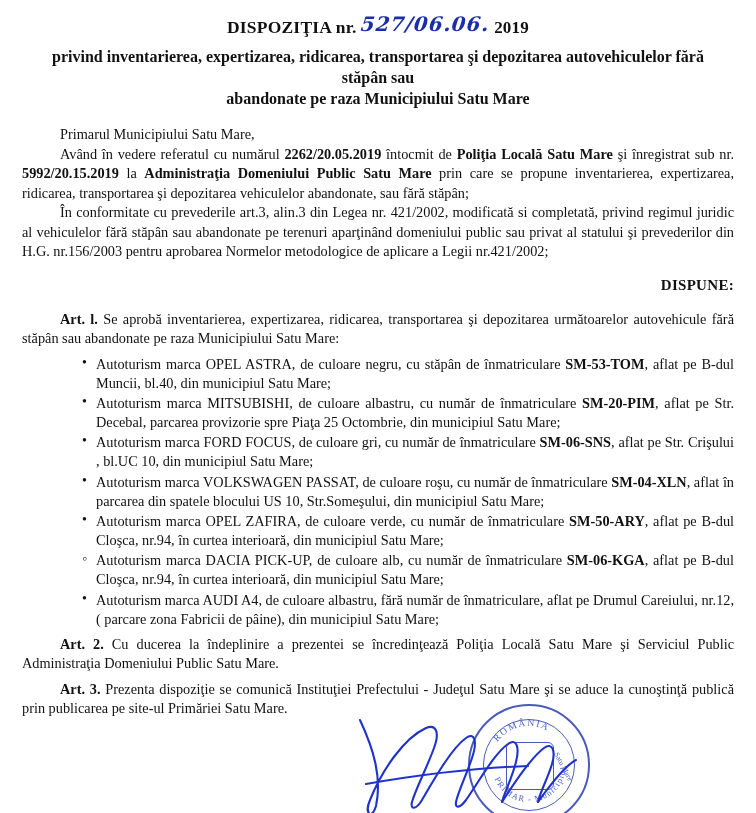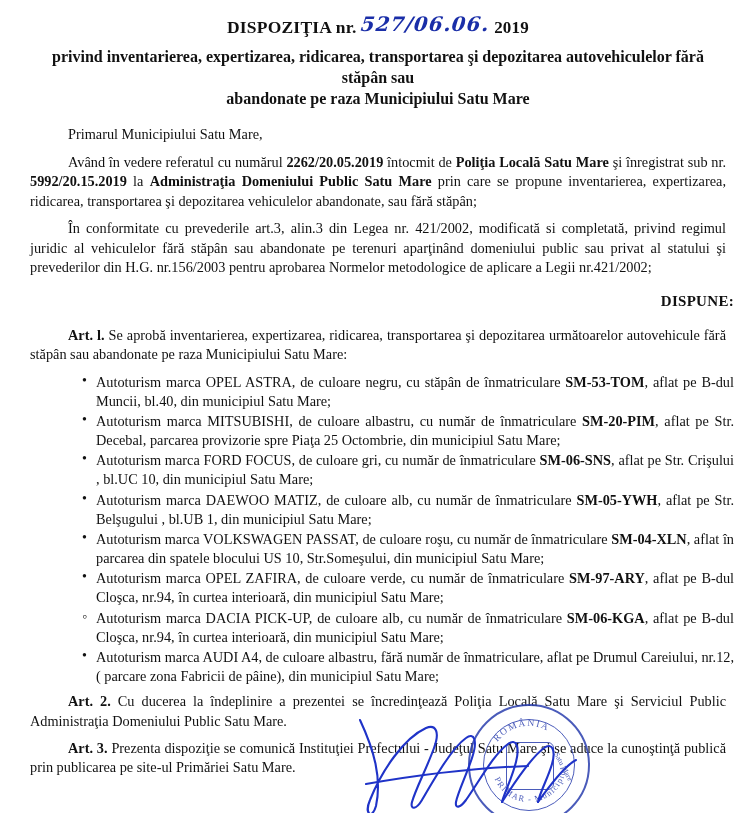--- a/index.html
+++ b/index.html
@@ -62,21 +62,21 @@
   }
 
   
   .content {
     margin: 0 22px 0 22px;
     font-size: 14.3px;
     line-height: 1.36;
     text-align: justify;
   }
   p.para {
-    margin: 8px;
+    margin: 0;
     text-indent: 38px;
     text-align: justify;
   }
   p.para.first {
     margin-top: 16px;
   }
   p.tight {
     margin-top: 6px;
   }
   .b { font-weight: bold; }
@@ -209,27 +209,24 @@
         <li>
           <span>Autoturism marca OPEL ASTRA, de culoare negru, cu stăpân de înmatriculare </span><span class="b">SM-53-TOM</span><span>,  aflat pe B-dul Muncii, bl.40, din municipiul Satu Mare;</span>
         </li>
         <li>
           <span>Autoturism marca MITSUBISHI, de culoare albastru, cu număr de înmatriculare </span><span class="b">SM-20-PIM</span><span>,  aflat pe Str. Decebal, parcarea provizorie spre Piaţa 25 Octombrie, din municipiul Satu Mare;</span>
         </li>
         <li>
           <span>Autoturism marca FORD FOCUS, de culoare gri, cu număr de înmatriculare </span><span class="b">SM-06-SNS</span><span>,  aflat pe Str. Crişului , bl.UC 10, din municipiul Satu Mare;</span>
         </li>
         <li>
-          <span>Autoturism marca DAEWOO MATIZ, de culoare alb, cu număr de înmatriculare </span><span class="b">SM-05-YWH</span><span>,  aflat pe Str. Belşugului , bl.UB 1, din municipiul Satu Mare;</span>
-        </li>
-        <li>
           <span>Autoturism marca VOLKSWAGEN PASSAT, de culoare roşu, cu număr de înmatriculare </span><span class="b">SM-04-XLN</span><span>, aflat în parcarea din spatele blocului US 10, Str.Someşului, din municipiul Satu Mare;</span>
         </li>
         <li>
-          <span>Autoturism marca OPEL ZAFIRA, de culoare verde, cu număr de înmatriculare </span><span class="b">SM-97-ARY</span><span>,  aflat pe B-dul Cloşca, nr.94,  în curtea interioară, din municipiul Satu Mare;</span>
+          <span>Autoturism marca OPEL ZAFIRA, de culoare verde, cu număr de înmatriculare </span><span class="b">SM-50-ARY</span><span>,  aflat pe B-dul Cloşca, nr.94,  în curtea interioară, din municipiul Satu Mare;</span>
         </li>
         <li class="hollow">
           <span>Autoturism marca DACIA PICK-UP, de culoare alb, cu număr de înmatriculare </span><span class="b">SM-06-KGA</span><span>,  aflat pe B-dul Cloşca, nr.94,  în curtea interioară, din municipiul Satu Mare;</span>
         </li>
         <li>
           <span>Autoturism marca AUDI A4, de culoare albastru,  fără număr de înmatriculare,  aflat pe Drumul Careiului, nr.12, ( parcare zona Fabricii de pâine), din municipiul Satu Mare;</span>
         </li>
       </ul>
     </div>
 

